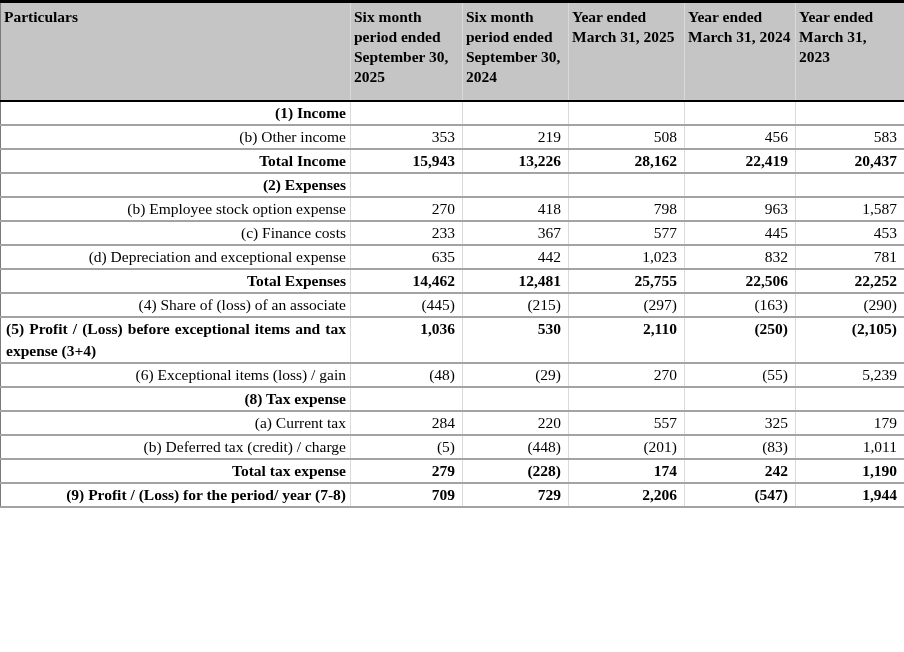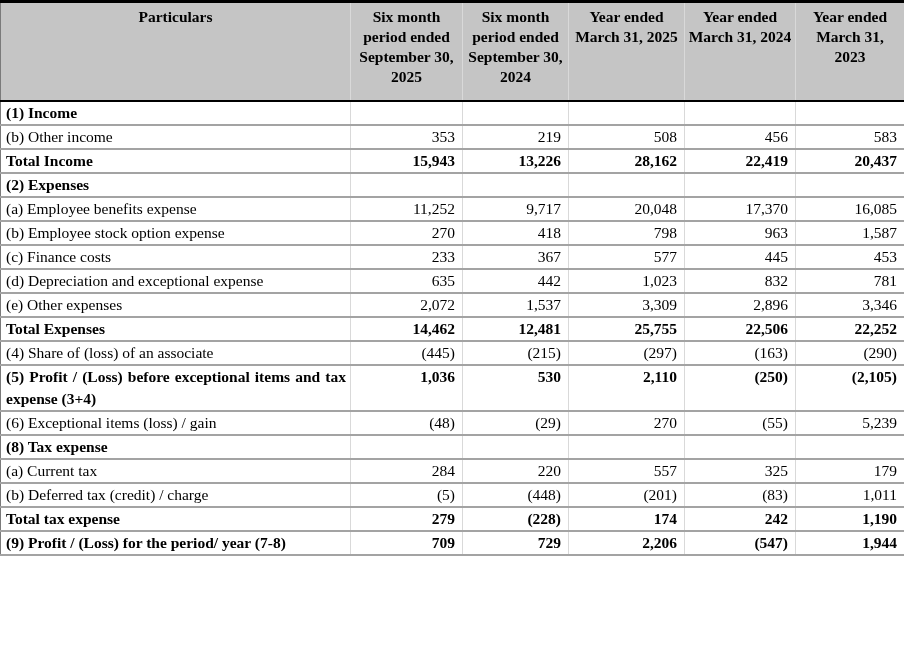--- a/index.html
+++ b/index.html
@@ -20,21 +20,21 @@
     font-size: 15.5px;
     color: #000000;
     border-left: 1px solid #7a7a7a;
     border-right: 1px solid #7a7a7a;
     border-top: 3px solid var(--border-dark, #000);
     border-bottom: 2px solid var(--row-line, #a3a3a3);
   }
   table.fin thead th {
     background: var(--header-bg, #c5c5c5);
     font-weight: 700;
-    text-align: center;
+    text-align: left;
     vertical-align: top;
     padding: 4px 3px 2px 3px;
     height: 99px;
     line-height: 20px;
     border-bottom: 2.5px solid var(--border-dark, #000);
     box-sizing: border-box;
   }
   table.fin thead th + th {
     border-left: 1px solid var(--header-col-line, #d9d9d9);
     font-family: Liberation Serif, serif;
@@ -45,21 +45,21 @@
     padding: 0 2px;
     height: 21px;
     line-height: 22px;
     box-sizing: border-box;
     overflow: hidden;
   }
   table.fin tbody td + td {
     border-left: 1px solid var(--col-line, #d9d9d9);
   }
   table.fin tbody td.label {
-    text-align: left;
+    text-align: right;
     padding-left: 5px;
     padding-right: 4px;
   }
   table.fin tbody td.label.justify {
     text-align: justify;
   }
   table.fin tbody td.num {
     text-align: right;
     padding-right: 7px;
   }
@@ -118,28 +118,20 @@
         </tr>
         <tr class="bold">
           <td class="label">(2) Expenses</td>
           <td class="num"></td>
           <td class="num"></td>
           <td class="num"></td>
           <td class="num"></td>
           <td class="num"></td>
         </tr>
         <tr>
-          <td class="label">(a) Employee benefits expense</td>
-          <td class="num">11,252</td>
-          <td class="num">9,717</td>
-          <td class="num">20,048</td>
-          <td class="num">17,370</td>
-          <td class="num">16,085</td>
-        </tr>
-        <tr>
           <td class="label">(b) Employee stock option expense</td>
           <td class="num">270</td>
           <td class="num">418</td>
           <td class="num">798</td>
           <td class="num">963</td>
           <td class="num">1,587</td>
         </tr>
         <tr>
           <td class="label">(c) Finance costs</td>
           <td class="num">233</td>
@@ -149,28 +141,20 @@
           <td class="num">453</td>
         </tr>
         <tr>
           <td class="label">(d) Depreciation and exceptional expense</td>
           <td class="num">635</td>
           <td class="num">442</td>
           <td class="num">1,023</td>
           <td class="num">832</td>
           <td class="num">781</td>
         </tr>
-        <tr>
-          <td class="label">(e) Other expenses</td>
-          <td class="num">2,072</td>
-          <td class="num">1,537</td>
-          <td class="num">3,309</td>
-          <td class="num">2,896</td>
-          <td class="num">3,346</td>
-        </tr>
         <tr class="bold">
           <td class="label">Total Expenses</td>
           <td class="num">14,462</td>
           <td class="num">12,481</td>
           <td class="num">25,755</td>
           <td class="num">22,506</td>
           <td class="num">22,252</td>
         </tr>
         <tr>
           <td class="label">(4) Share of (loss) of an associate</td>

